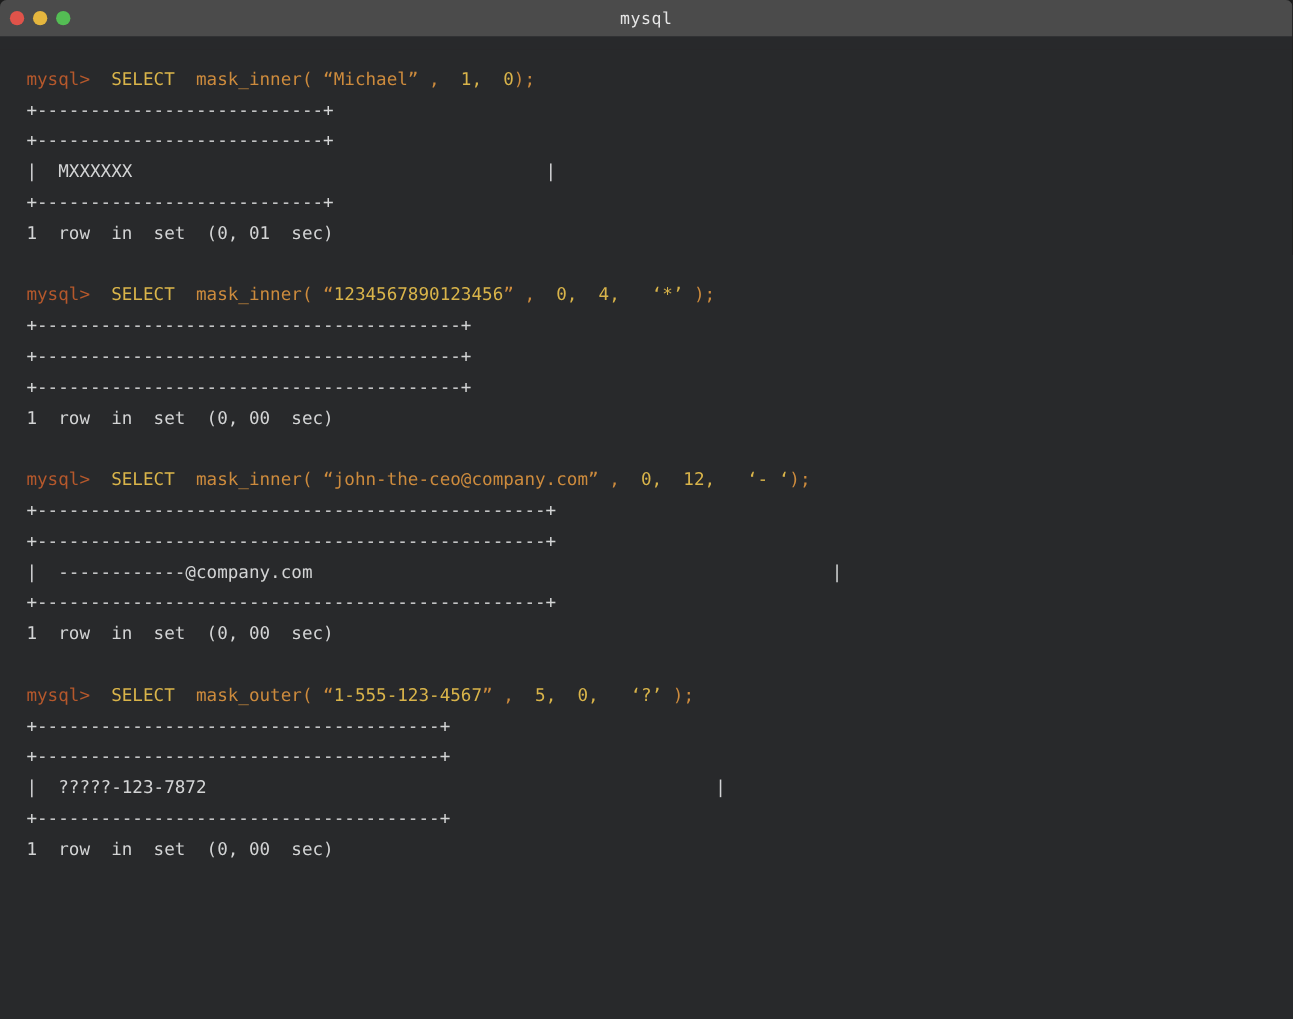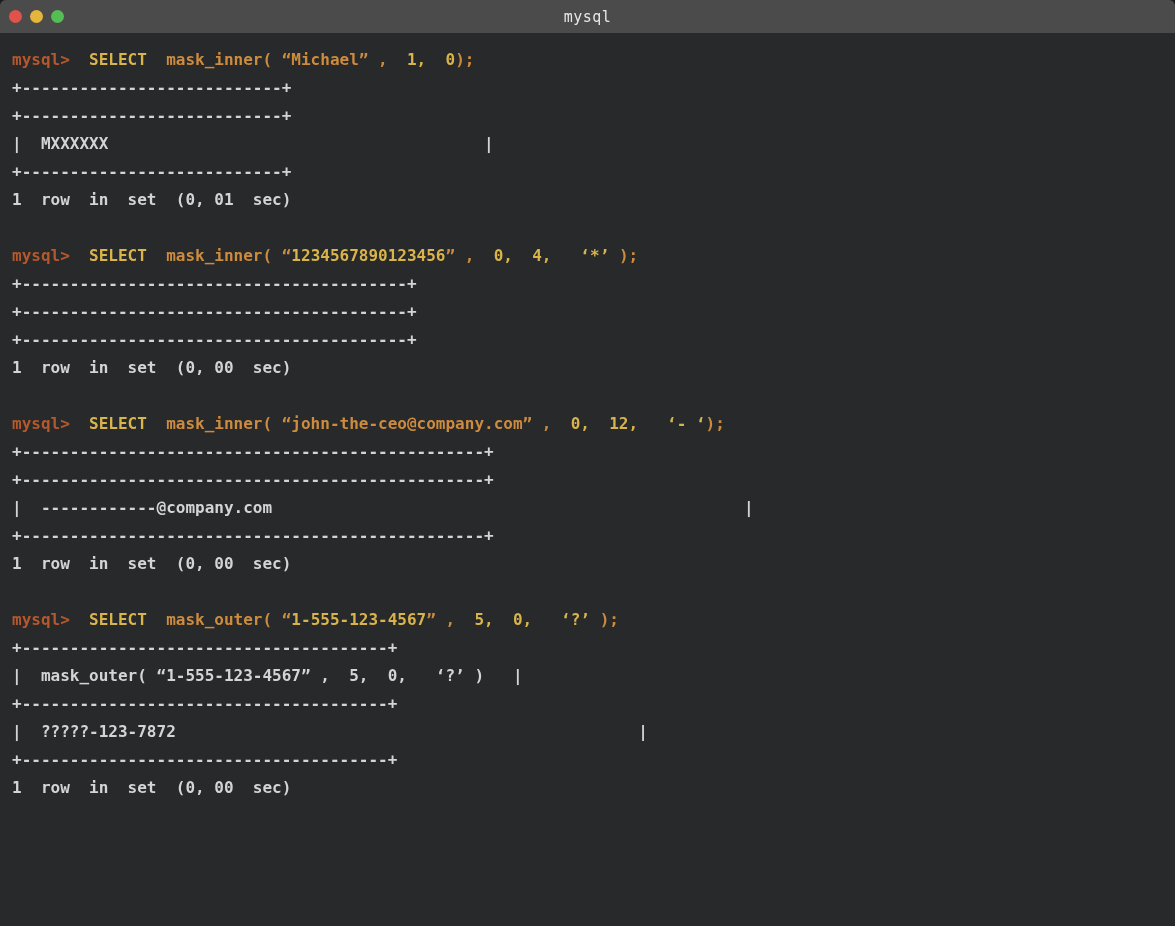--- a/index.html
+++ b/index.html
@@ -9,20 +9,21 @@
     font-family: "DejaVu Sans Mono", monospace;
   }
   .window {
     width: 1175px;
     height: 926px;
     display: flex;
     flex-direction: column;
     overflow: hidden;
     border-radius: 6px 6px 0 0;
     background: var(--bg, #28292b);
+    gap: 12px;
   }
   .titlebar {
     height: 33px;
     flex: 0 0 33px;
     background: var(--titlebar, #4b4b4b);
     position: relative;
     display: flex;
     align-items: center;
   }
   .lights {
@@ -43,23 +44,22 @@
   .title {
     width: 100%;
     text-align: center;
     color: #e6e6e6;
     font-size: 15px;
     letter-spacing: 0.5px;
   }
   .terminal {
     flex: 1;
     background: var(--bg, #28292b);
-    padding: 13px 10px 0 12px;
+    padding: 13px 10px 0 24px;
     overflow: hidden;
-    font-weight: bold;
   }
   .line {
     white-space: pre;
     font-size: 16px;
     line-height: 28px;
     height: 28px;
     color: var(--text, #d3d4d5);
   }
   .line.blank { height: 28px; }
 </style>
@@ -91,20 +91,19 @@
       <div class="line blank"></div>
       <div class="line query"><span style="color: rgb(181, 88, 44);">mysql&gt;</span><span style="color: rgb(205, 139, 61);">  </span><span style="color: rgb(217, 180, 74);">SELECT</span><span style="color: rgb(205, 139, 61);">  </span><span style="color: rgb(205, 139, 61);">mask_inner( “john-the-ceo@company.com” ,</span><span style="color: rgb(217, 180, 74);">  0,  12,</span><span style="color: rgb(205, 139, 61);">   </span><span style="color: rgb(217, 180, 74);">‘- ‘</span><span style="color: rgb(205, 139, 61);">);</span></div>
       <div class="line">+------------------------------------------------+</div>
       <div class="line">+------------------------------------------------+</div>
       <div class="line">|  ------------@company.com                                                 |</div>
       <div class="line">+------------------------------------------------+</div>
       <div class="line">1  row  in  set  (0, 00  sec)</div>
       <div class="line blank"></div>
       <div class="line query"><span style="color: rgb(181, 88, 44);">mysql&gt;</span><span style="color: rgb(205, 139, 61);">  </span><span style="color: rgb(217, 180, 74);">SELECT</span><span style="color: rgb(205, 139, 61);">  </span><span style="color: rgb(205, 139, 61);">mask_outer( “</span><span style="color: rgb(217, 180, 74);">1-555-123-4567</span><span style="color: rgb(205, 139, 61);">” ,</span><span style="color: rgb(217, 180, 74);">  5,  0,</span><span style="color: rgb(205, 139, 61);">   </span><span style="color: rgb(217, 180, 74);">‘?’</span><span style="color: rgb(205, 139, 61);"> );</span></div>
       <div class="line">+--------------------------------------+</div>
-      <div class="line">|  mask_outer( “1-555-123-4567” ,  5,  0,   ‘?’ )   |</div>
       <div class="line">+--------------------------------------+</div>
       <div class="line">|  ?????-123-7872                                                |</div>
       <div class="line">+--------------------------------------+</div>
       <div class="line">1  row  in  set  (0, 00  sec)</div>
       <div class="line blank"></div>
     </div>
 </div>
 
 </body></html>

